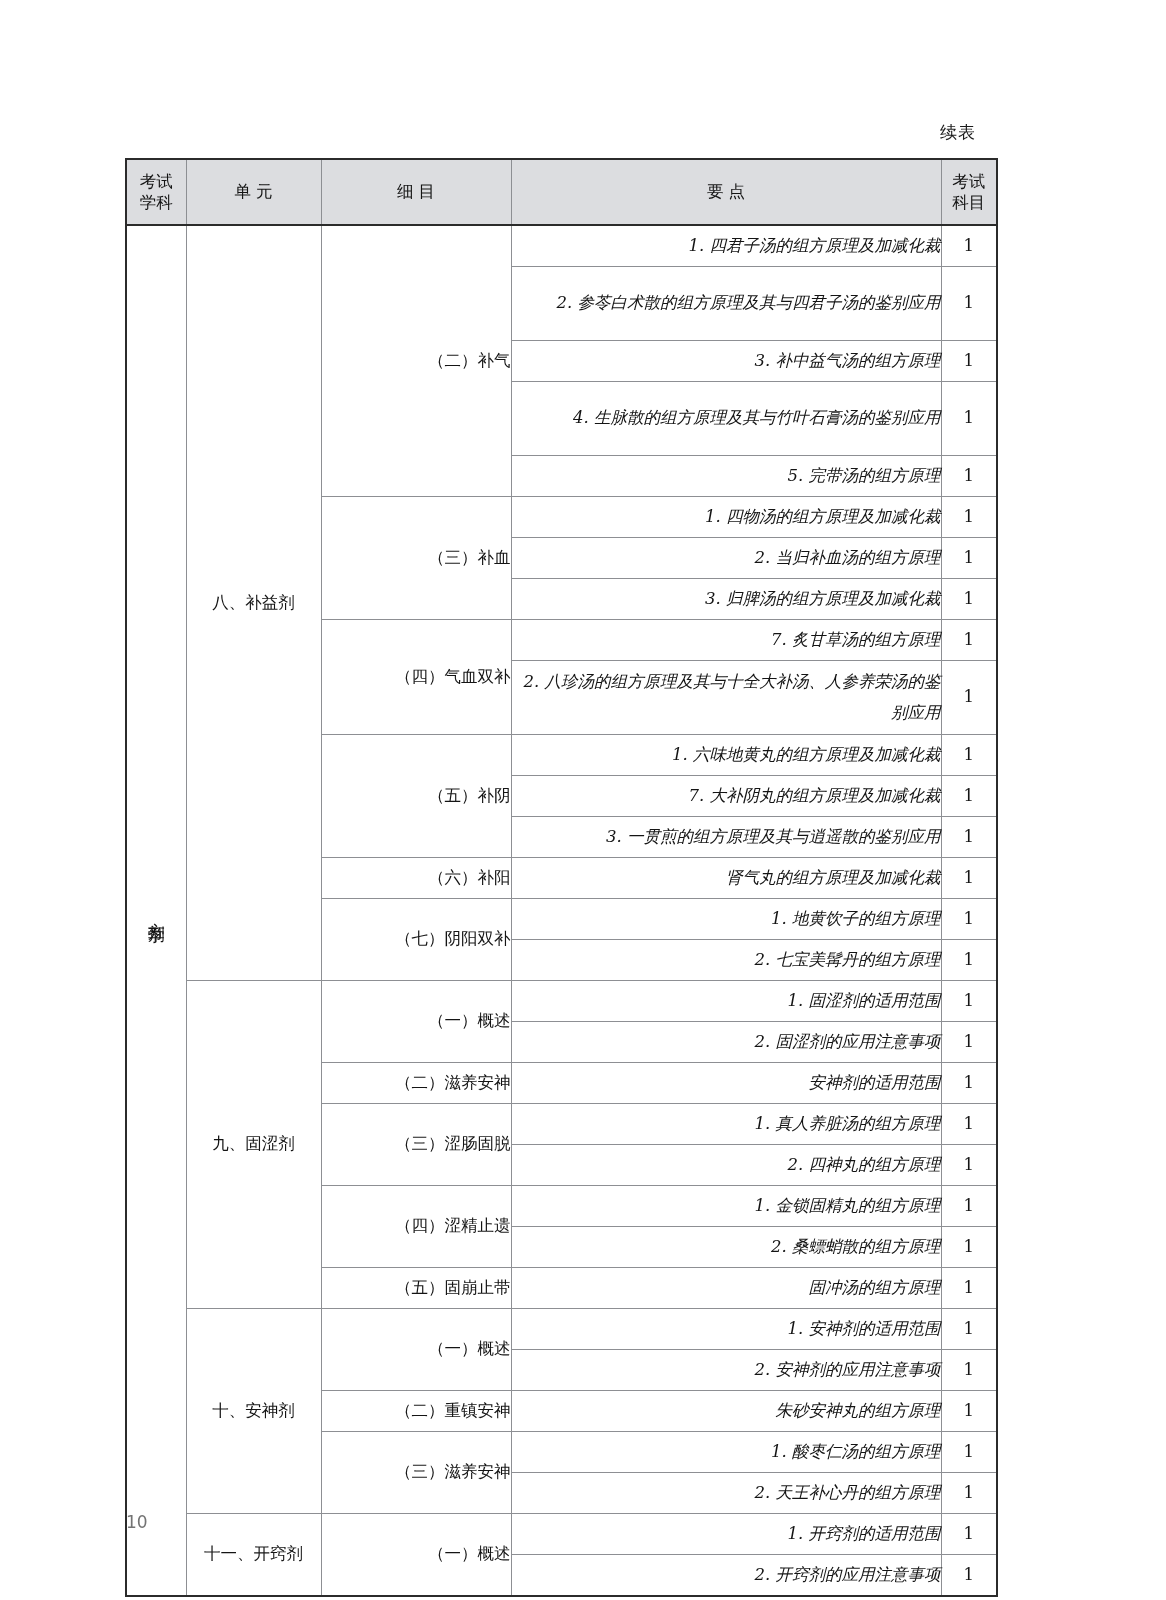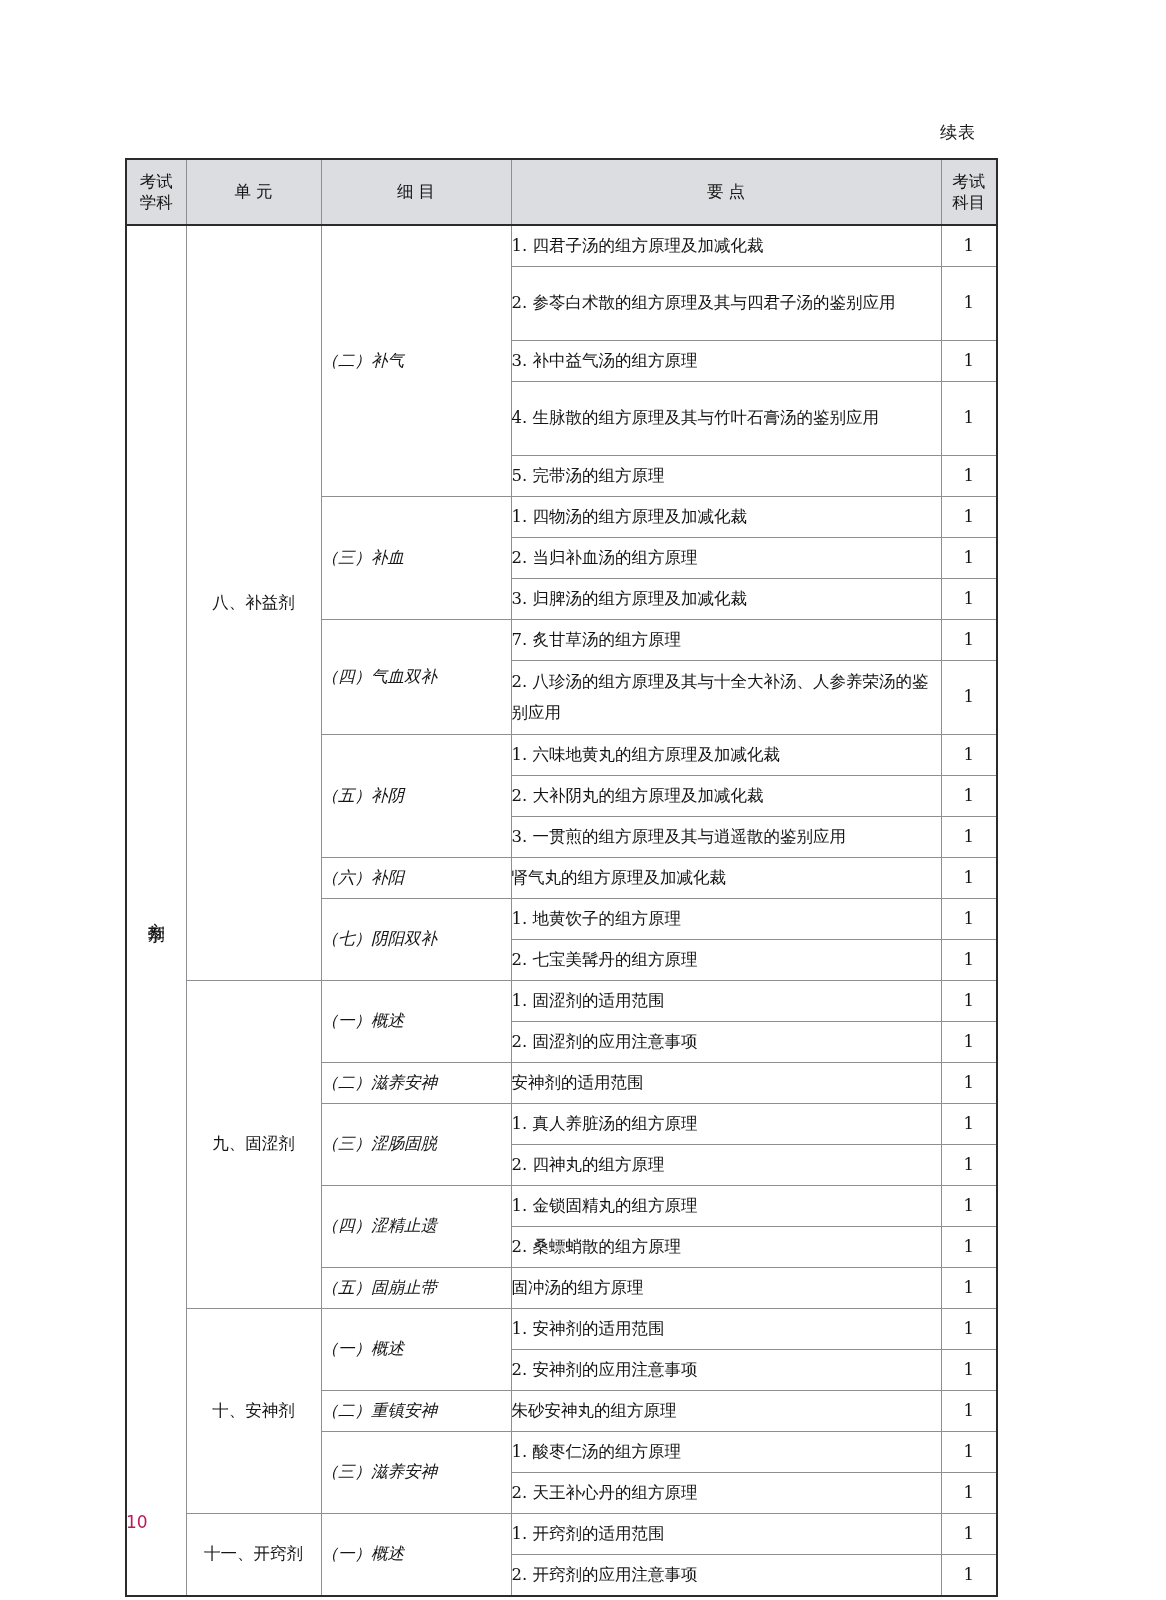--- a/index.html
+++ b/index.html
@@ -97,29 +97,29 @@
     font-size: 17px;
     line-height: 1;
   }
   td.unit {
     text-align: center;
     padding: 0 4px;
     font-size: 17px;
     margin-left: 29px;
   }
   td.detail {
-    text-align: left;
+    text-align: right;
     padding-left: 22px;
     font-size: 17px;
-    font-style: italic;
   }
   td.point {
-    text-align: left;
+    text-align: right;
     padding: 7px 12px 7px 13px;
     font-size: 16.5px;
+    font-style: italic;
   }
   td.point.two-line { line-height: 1.85; }
   td.code {
     text-align: center;
     font-size: 16px;
     font-family: "DejaVu Serif", "Liberation Serif", serif;
   }
 
   
   tr.r1 td { height: 40px; }
@@ -130,21 +130,21 @@
     border-top: 1.6px solid #5c5e62;
   }
 
   
   .page-num {
     position: absolute;
     left: 126px;
     top: 1512px;
     font-size: 17px;
     font-family: "DejaVu Sans", "Liberation Sans", sans-serif;
-    color: #be185d;
+    color: #737373;
   }
 </style>
 </head>
 <body>
 
 <div class="page">
 
   <div class="cont-label">续表</div>
 
   <div class="tbl-wrap">
@@ -216,21 +216,21 @@
           <tr class="r2">
             <td class="point two-line">2. 八珍汤的组方原理及其与十全大补汤、人参养荣汤的鉴别应用</td>
             <td class="code">1</td>
           </tr>
           <tr class="r1">
             <td class="detail" rowspan="3">（五）补阴</td>
             <td class="point">1. 六味地黄丸的组方原理及加减化裁</td>
             <td class="code">1</td>
           </tr>
           <tr class="r1">
-            <td class="point">2. 大补阴丸的组方原理及加减化裁</td>
+            <td class="point">7. 大补阴丸的组方原理及加减化裁</td>
             <td class="code">1</td>
           </tr>
           <tr class="r1">
             <td class="point">3. 一贯煎的组方原理及其与逍遥散的鉴别应用</td>
             <td class="code">1</td>
           </tr>
           <tr class="r1">
             <td class="detail" rowspan="1">（六）补阳</td>
             <td class="point">肾气丸的组方原理及加减化裁</td>
             <td class="code">1</td>

